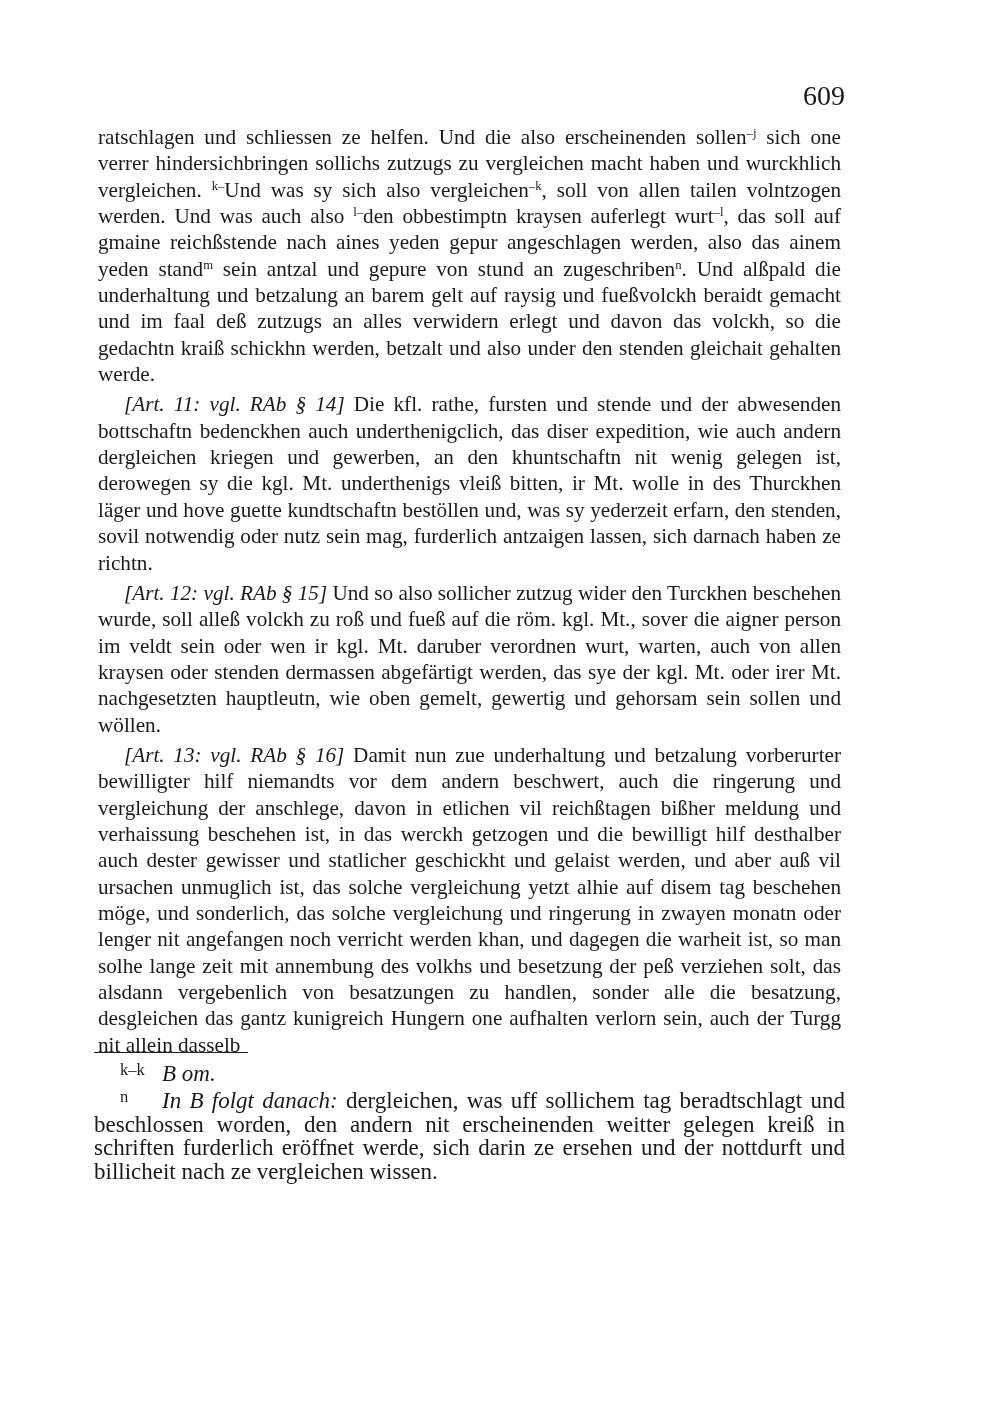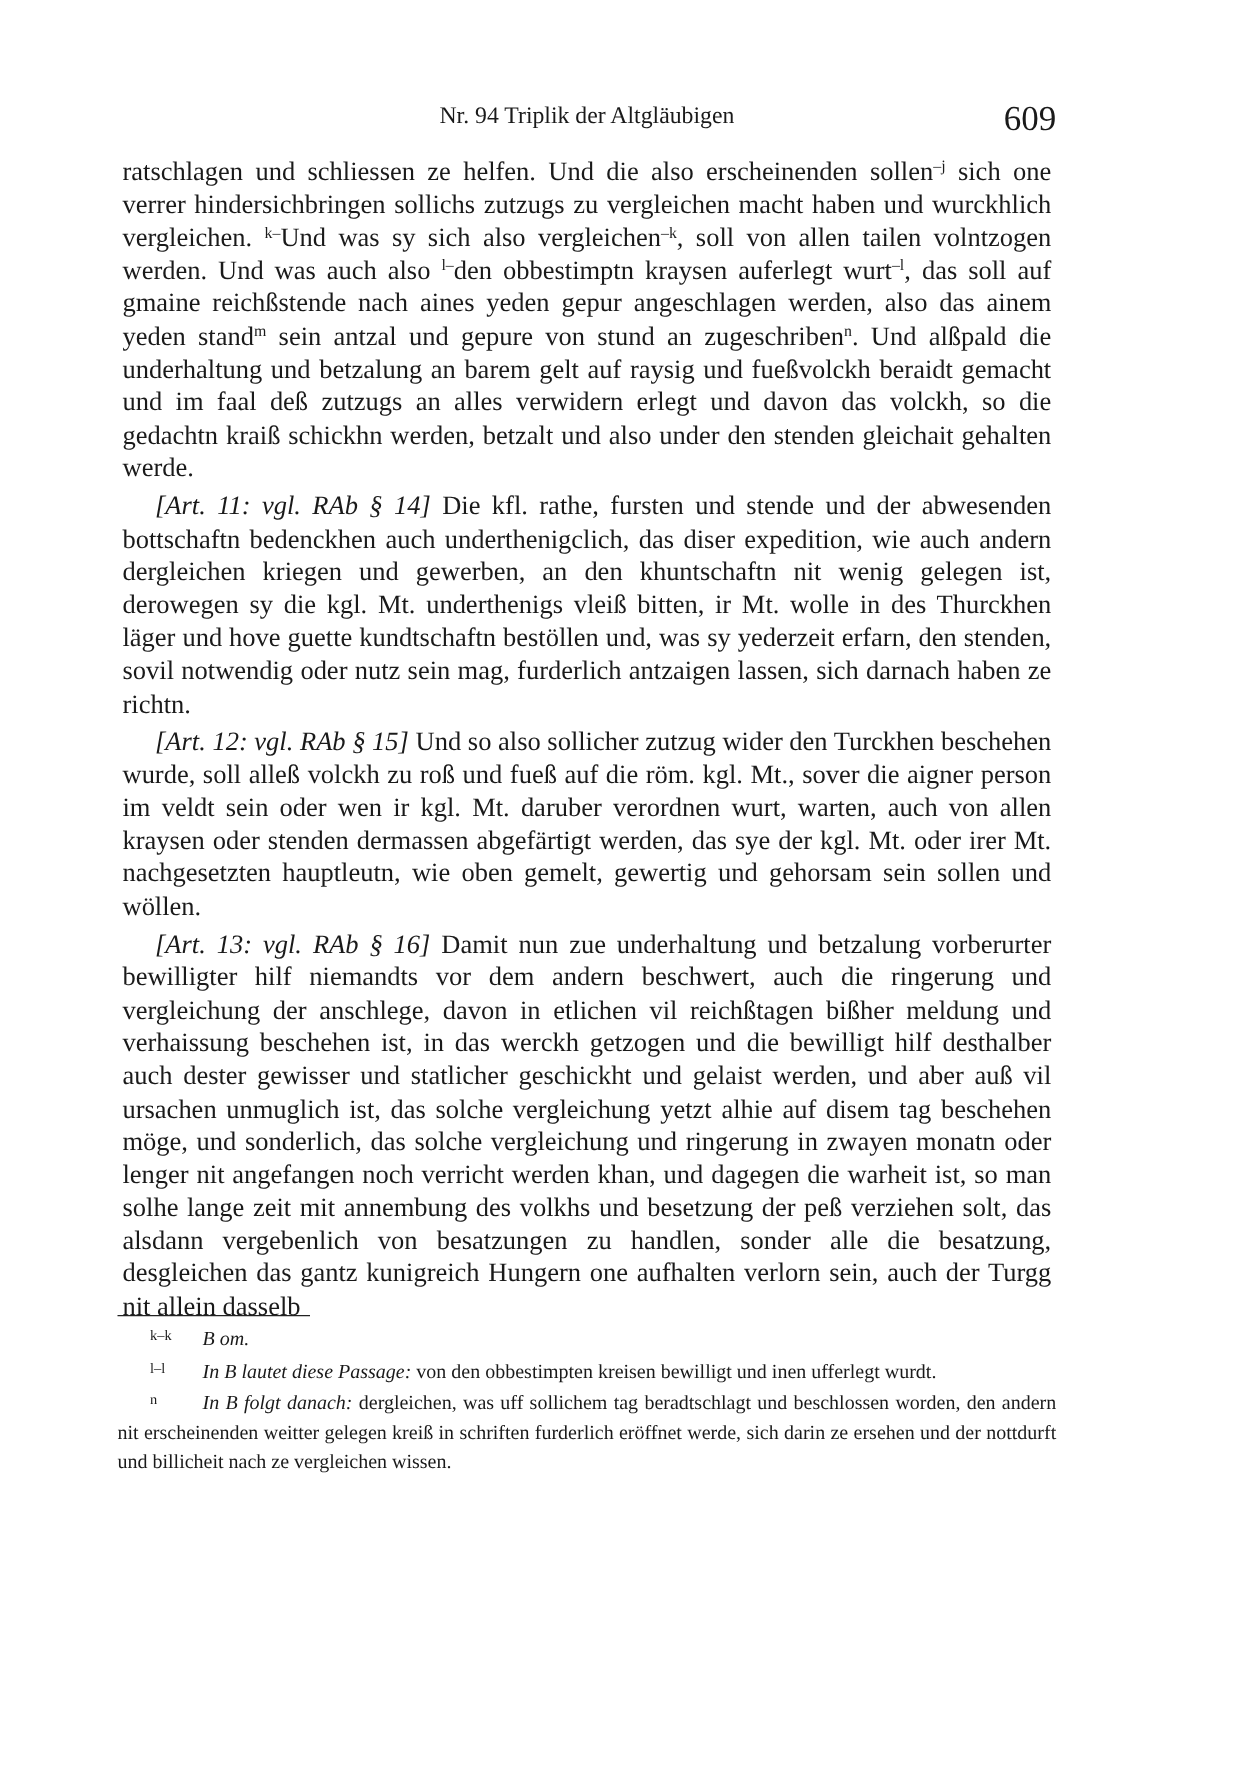--- a/index.html
+++ b/index.html
@@ -8,43 +8,41 @@
   .header { position:absolute; top:80px; left:94px; width:751px; height:28px; }
   .running-title { position:absolute; left:0; right:0; text-align:center; font-size:19px; top:2px; }
   .page-number { position:absolute; right:0; top:0; font-size:28px; }
   .body-text { position:absolute; top:120px; left:94px; width:751px; font-size:21.2px;
                line-height:26.35px; text-align:justify; hyphens:manual; }
   .body-text p { margin:4px; }
   .body-text p.indent { text-indent:26px; }
   .art { font-style:italic; }
   sup { font-size:0.6em; line-height:0; vertical-align:0.55em; }
   .footnote-rule { position:absolute; top:1052px; left:94px; width:154px; border-top:1px solid #222; }
-  .footnotes { position:absolute; top:1058px; left:94px; width:751px; font-size:16px;
+  .footnotes { position:absolute; top:1058px; left:94px; width:751px; font-size:23px;
                line-height:23.5px; text-align:justify; }
   .footnotes p { margin:0; text-indent:26px; }
   .fn-mark { font-size:0.72em; vertical-align:0.35em; display:inline-block; min-width:42px; text-indent:0; }
   .fn-lead { font-style:italic; }
 </style>
 </head>
 <body>
 
 <div class="header">
-  <span class="running-title">Nr. 94 Triplik der Altgläubigen</span>
   <span class="page-number">609</span>
 </div>
 
 <div class="body-text">
   <p><span>ratschlagen und schliessen ze helfen. Und die also erscheinenden sollen</span><sup>–j</sup><span> sich one verrer hindersichbringen sollichs zutzugs zu vergleichen macht haben und wurckhlich vergleichen. </span><sup>k–</sup><span>Und was sy sich also vergleichen</span><sup>–k</sup><span>, soll von allen tailen volntzogen werden. Und was auch also </span><sup>l–</sup><span>den obbestimptn kraysen auferlegt wurt</span><sup>–l</sup><span>, das soll auf gmaine reichßstende nach aines yeden gepur angeschlagen werden, also das ainem yeden stand</span><sup>m</sup><span> sein antzal und gepure von stund an zugeschriben</span><sup>n</sup><span>. Und alßpald die underhaltung und betzalung an barem gelt auf raysig und fueßvolckh beraidt gemacht und im faal deß zutzugs an alles verwidern erlegt und davon das volckh, so die gedachtn kraiß schickhn werden, betzalt und also under den stenden gleichait gehalten werde.</span></p>
 
   <p class="indent"><span class="art">[Art. 11: vgl. RAb § 14]</span><span> Die kfl. rathe, fursten und stende und der abwesenden bottschaftn bedenckhen auch underthenigclich, das diser expedition, wie auch andern dergleichen kriegen und gewerben, an den khuntschaftn nit wenig gelegen ist, derowegen sy die kgl. Mt. underthenigs vleiß bitten, ir Mt. wolle in des Thurckhen läger und hove guette kundtschaftn bestöllen und, was sy yederzeit erfarn, den stenden, sovil notwendig oder nutz sein mag, furderlich antzaigen lassen, sich darnach haben ze richtn.</span></p>
 
   <p class="indent"><span class="art">[Art. 12: vgl. RAb § 15]</span><span> Und so also sollicher zutzug wider den Turckhen beschehen wurde, soll alleß volckh zu roß und fueß auf die röm. kgl. Mt., sover die aigner person im veldt sein oder wen ir kgl. Mt. daruber verordnen wurt, warten, auch von allen kraysen oder stenden dermassen abgefärtigt werden, das sye der kgl. Mt. oder irer Mt. nachgesetzten hauptleutn, wie oben gemelt, gewertig und gehorsam sein sollen und wöllen.</span></p>
 
   <p class="indent"><span class="art">[Art. 13: vgl. RAb § 16]</span><span> Damit nun zue underhaltung und betzalung vorbe­rurter bewilligter hilf niemandts vor dem andern beschwert, auch die ringerung und vergleichung der anschlege, davon in etlichen vil reichßtagen bißher mel­dung und verhaissung beschehen ist, in das werckh getzogen und die bewilligt hilf desthalber auch dester gewisser und statlicher geschickht und gelaist wer­den, und aber auß vil ursachen unmuglich ist, das solche vergleichung yetzt alhie auf disem tag beschehen möge, und sonderlich, das solche vergleichung und ringerung in zwayen monatn oder lenger nit angefangen noch verricht werden khan, und dagegen die warheit ist, so man solhe lange zeit mit annembung des volkhs und besetzung der peß verziehen solt, das alsdann vergebenlich von besatzungen zu handlen, sonder alle die besatzung, desgleichen das gantz kunigreich Hungern one aufhalten verlorn sein, auch der Turgg nit allein dasselb</span></p>
 </div>
 
 <div class="footnote-rule"></div>
 
 <div class="footnotes">
   <p><span class="fn-mark">k–k</span><span class="fn-lead">B om.</span><span></span></p>
-  <p><span class="fn-mark">l–l</span><span class="fn-lead">In B lautet diese Passage:</span><span> von den obbestimpten kreisen bewilligt und inen ufferlegt wurdt.</span></p>
   <p><span class="fn-mark">n</span><span class="fn-lead">In B folgt danach:</span><span> dergleichen, was uff sollichem tag beradtschlagt und beschlos­sen worden, den andern nit erscheinenden weitter gelegen kreiß in schriften furderlich eröffnet werde, sich darin ze ersehen und der nottdurft und billicheit nach ze verglei­chen wissen.</span></p>
 </div>
 
 </body></html>

